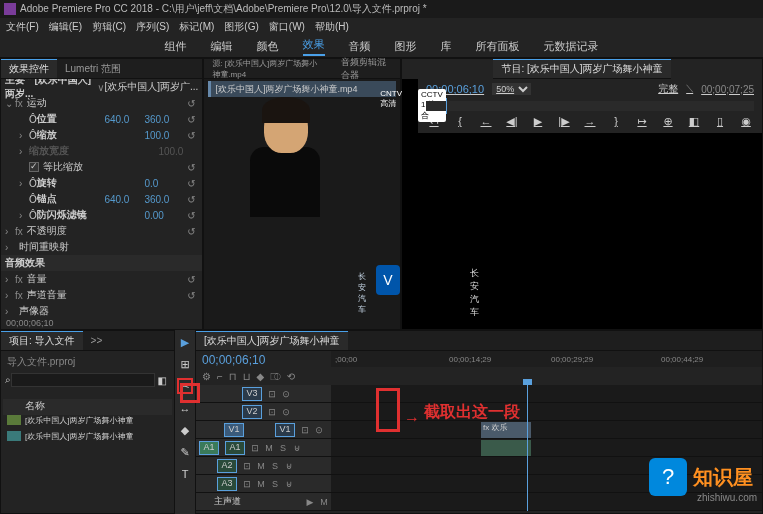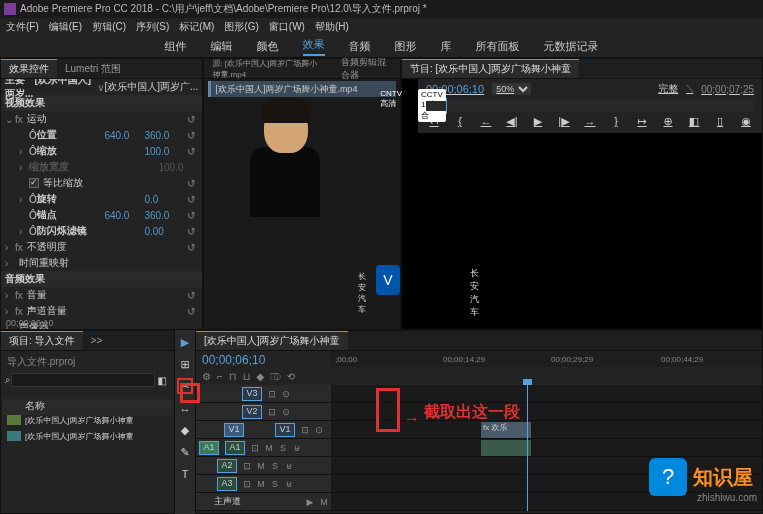--- a/index.html
+++ b/index.html
@@ -27,21 +27,21 @@
 .eff-row .val { width: 40px; color: #5599cc; text-align: left; }
 .eff-row .reset { width: 14px; text-align: center; color: #888; }
 .eff-row.group { background: #2a2a2a; }
 .eff-sub { padding-left: 18px; }
 .checkbox { width: 10px; height: 10px; border: 1px solid #666; display: inline-block; margin-right: 4px; background: #333; position: relative; }
 .checkbox.on::after { content: "✓"; position: absolute; top: -2px; left: 0; color: #ccc; font-size: 9px; }
 .source-panel { width: 206px; }
 .source-body { flex: 1; display: flex; flex-direction: column; background: #1a1a1a; }
 .src-tc { display: flex; justify-content: space-between; padding: 2px 6px; font-size: 10px; color: #5aa0dd; }
 .src-clip { background: #3a4a5a; border-left: 3px solid #6688aa; height: 16px; margin: 2px 4px; padding: 0 4px; font-size: 9px; display: flex; align-items: center; }
-.program-panel { flex: 1; }
+.program-panel { flex: 1; align-items: center; }
 .program-body { flex: 1; display: flex; flex-direction: row; background: #000; text-decoration: underline; }
 .video { flex: 1; background: linear-gradient(135deg, #0a1628 0%, #1a2838 30%, #0c1a2c 100%); position: relative; margin: 4px 8px; }
 .video .logo-l { position: absolute; top: 6px; left: 8px; background: #fff; color: #000; font-size: 8px; padding: 1px 3px; border-radius: 2px; }
 .video .logo-r { position: absolute; top: 6px; right: 8px; color: #fff; font-size: 8px; }
 .video .vlogo { position: absolute; bottom: 30px; right: 10px; width: 24px; height: 30px; background: #0055aa; border-radius: 4px; display: flex; align-items: center; justify-content: center; color: #fff; font-size: 14px; }
 .video .person { position: absolute; right: 70px; top: 10px; width: 110px; height: 130px; }
 .person-head { width: 44px; height: 52px; background: #d4a574; border-radius: 50% 50% 40% 40%; position: absolute; top: 8px; left: 34px; }
 .person-hair { width: 48px; height: 26px; background: #1a1410; border-radius: 50% 50% 0 0; position: absolute; top: 4px; left: 32px; }
 .person-body { width: 70px; height: 70px; background: #0a0a0a; position: absolute; top: 54px; left: 20px; border-radius: 20% 20% 0 0; }
 .video .brand { position: absolute; bottom: 6px; left: 60px; color: #ddd; font-size: 9px; }
@@ -130,23 +130,20 @@
     <div class="tabs">
       <div class="tab active">效果控件</div>
       <div class="tab">Lumetri 范围</div>
     </div>
     <div class="effects-body">
       <div class="eff-row">
           <span class="name">主要 * [欢乐中国人]两岁...</span>
           <span style="color:#888">∨</span>
           <span>[欢乐中国人]两岁广...</span>
         </div>
-      <div class="eff-row group">
-          <span class="name">视频效果</span>
-        </div>
       <div class="eff-row">
           <span class="arrow">⌄</span>
           <span class="fx">fx</span>
           <span>运动</span>
           <span style="flex:1"></span>
           <span class="reset">↺</span>
         </div>
       <div class="eff-row eff-sub">
           <span class="arrow"></span>
           <span>Ô</span>
@@ -349,21 +346,21 @@
           <span>⊓</span>
           <span>⊔</span>
           <span>◆</span>
           <span>⎄</span>
           <span>⟲</span>
         </div>
       </div>
       <div style="flex:1">
         <div class="tl-ruler">
           <span style="left:4px">;00;00</span>
-          <span style="left:112px">00;00;14;29</span>
+          <span style="left:118px">00;00;14;29</span>
           <span style="left:220px">00;00;29;29</span>
           <span style="left:330px">00;00;44;29</span>
 
         </div>
       </div>
     </div>
     <div class="tl-body">
       <div class="tl-trackheads">
         <div class="tl-trackrow vid">
             <span style="width:18px"></span>

